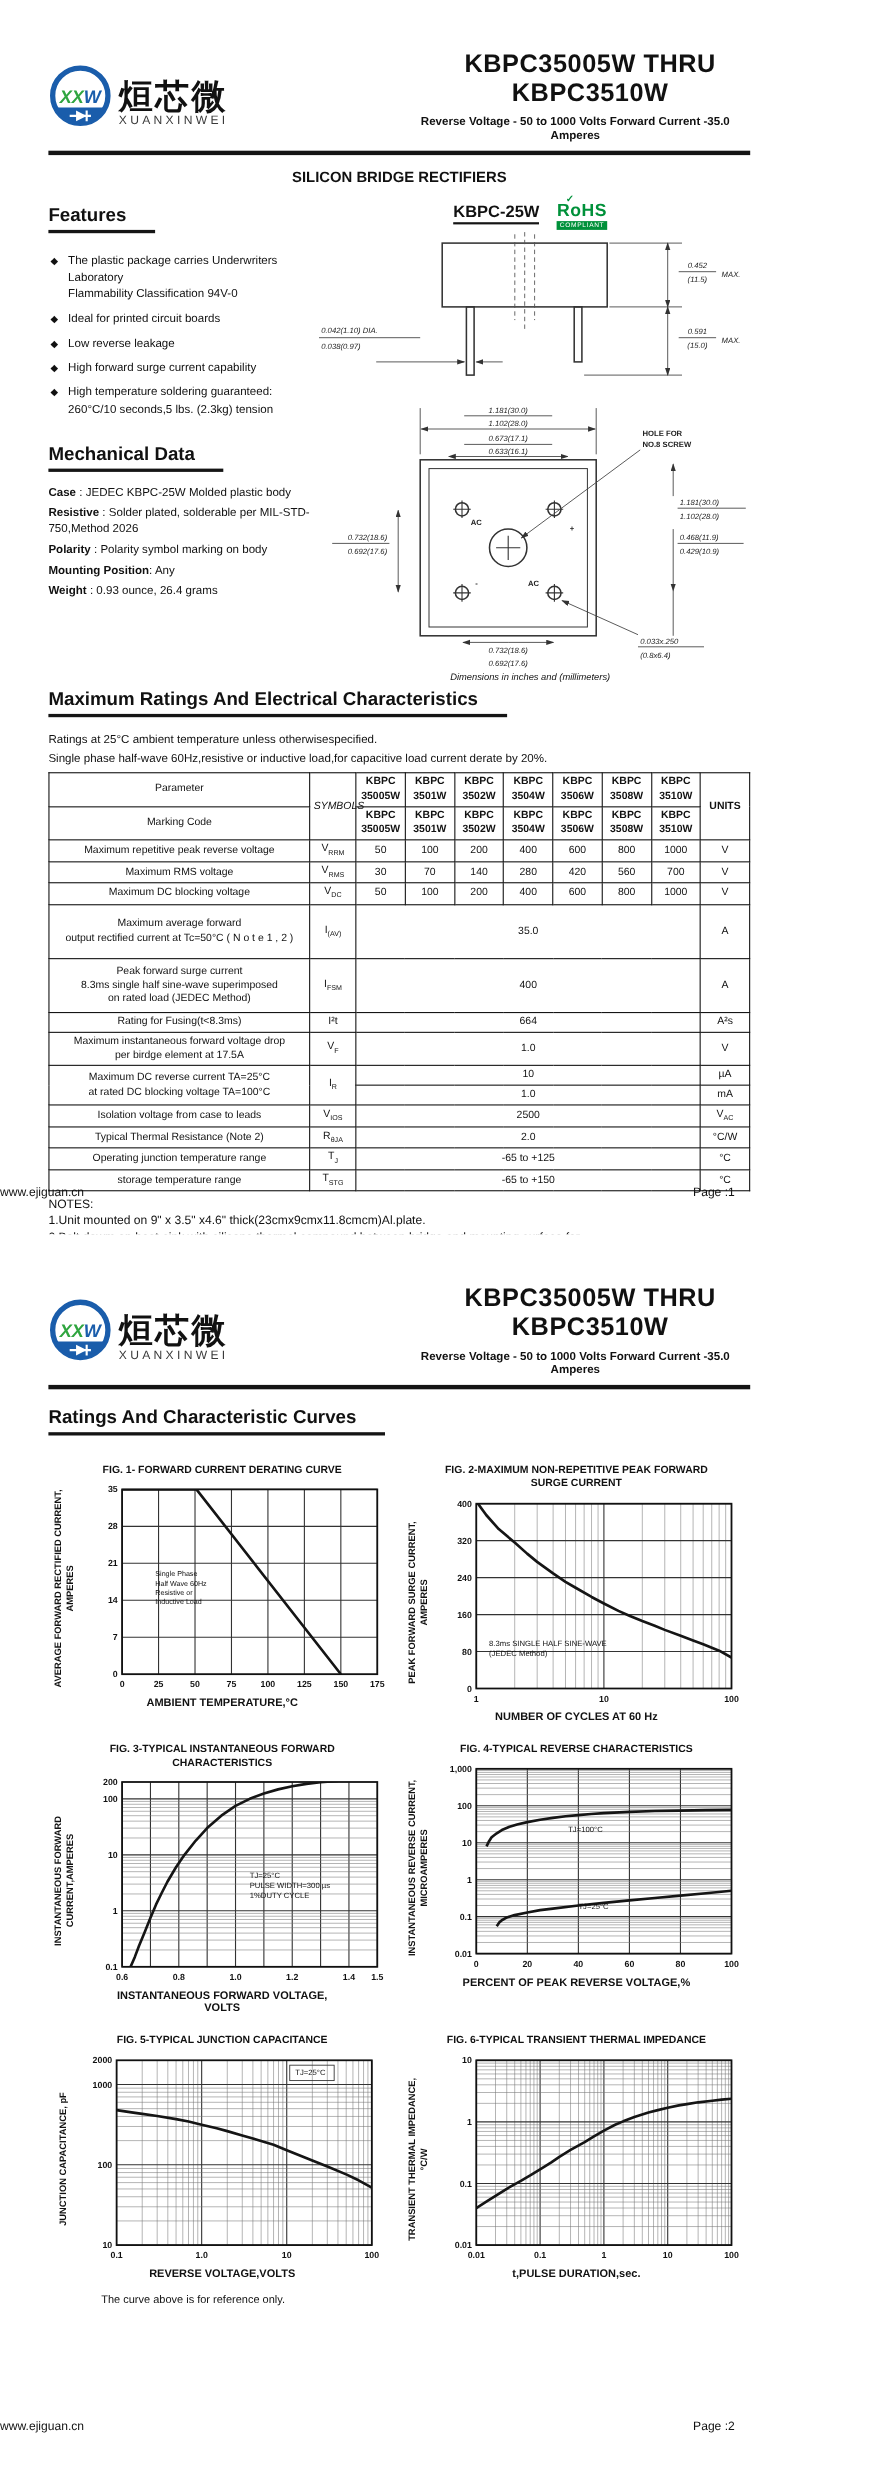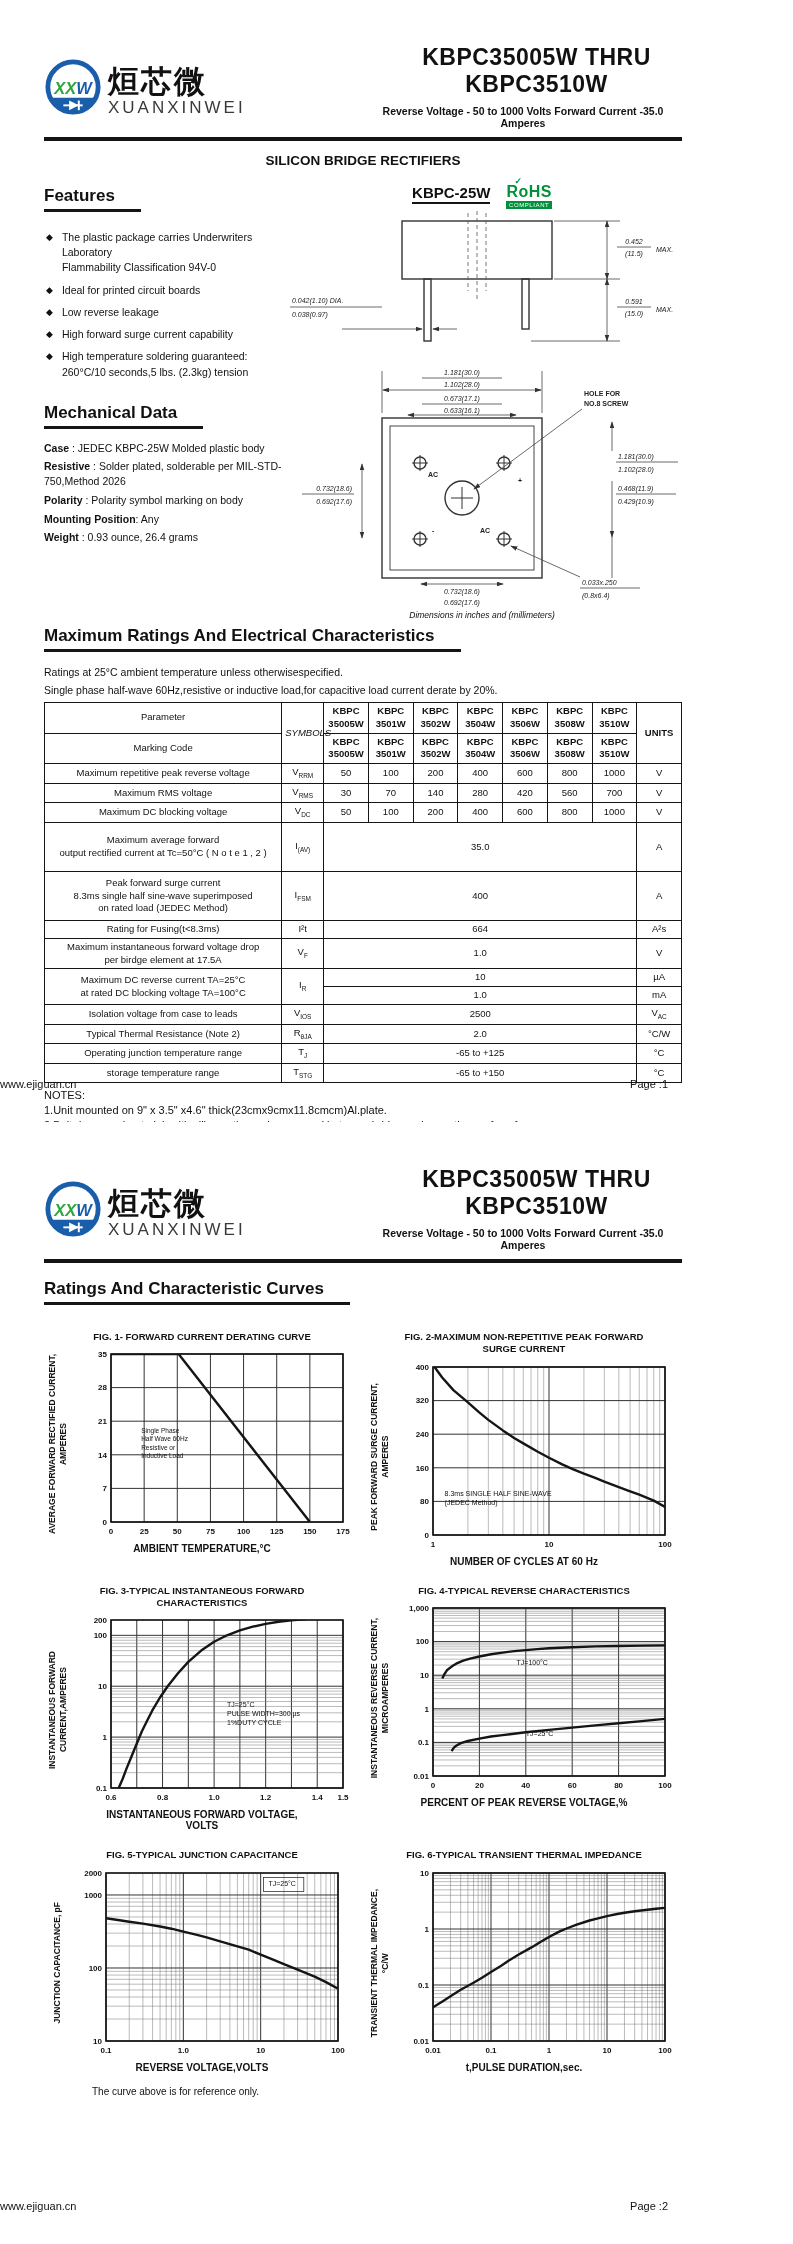--- a/index.html
+++ b/index.html
@@ -4,21 +4,21 @@
 <style>
   html,body{margin:0;padding:0;background:#fff;}
   .sheet{width:793px;margin:0 auto;background:#fff;font-family:"Liberation Sans",sans-serif;color:#111;}
   .page{width:726px;height:1122px;position:relative;overflow:hidden;}
   .content{padding:0 44px;}
   
   .doc-header{display:flex;align-items:center;padding:44px 0 8px 0;}
   .logo{display:flex;align-items:flex-end;gap:6px;width:320px;}
   .logo-txt{line-height:1;}
   .logo-cn{font-size:31px;font-weight:bold;letter-spacing:2px;}
-  .logo-en{font-size:17px;letter-spacing:3px;color:#3a3a3a;margin-top:2px;}
+  .logo-en{font-size:11px;letter-spacing:3px;color:#3a3a3a;margin-top:2px;}
   .title-block{flex:1;text-align:center;}
   .doc-title{font-size:23px;font-weight:bold;letter-spacing:.5px;margin-left:27px;}
   .doc-sub{font-size:10.5px;font-weight:bold;margin-top:7px;}
   .hr-thick{border-bottom:4px solid #151515;}
   .product-heading{text-align:center;font-weight:bold;font-size:13.5px;margin:12px 0 2px;}
   
   .cols{display:flex;}
   .col-left{width:330px;}
   .col-right{flex:1;}
   h2.sec{font-size:17px;font-weight:bold;border-bottom:3px solid #151515;display:inline-block;padding:0 26px 3px 0;margin:16px 0 8px;}

